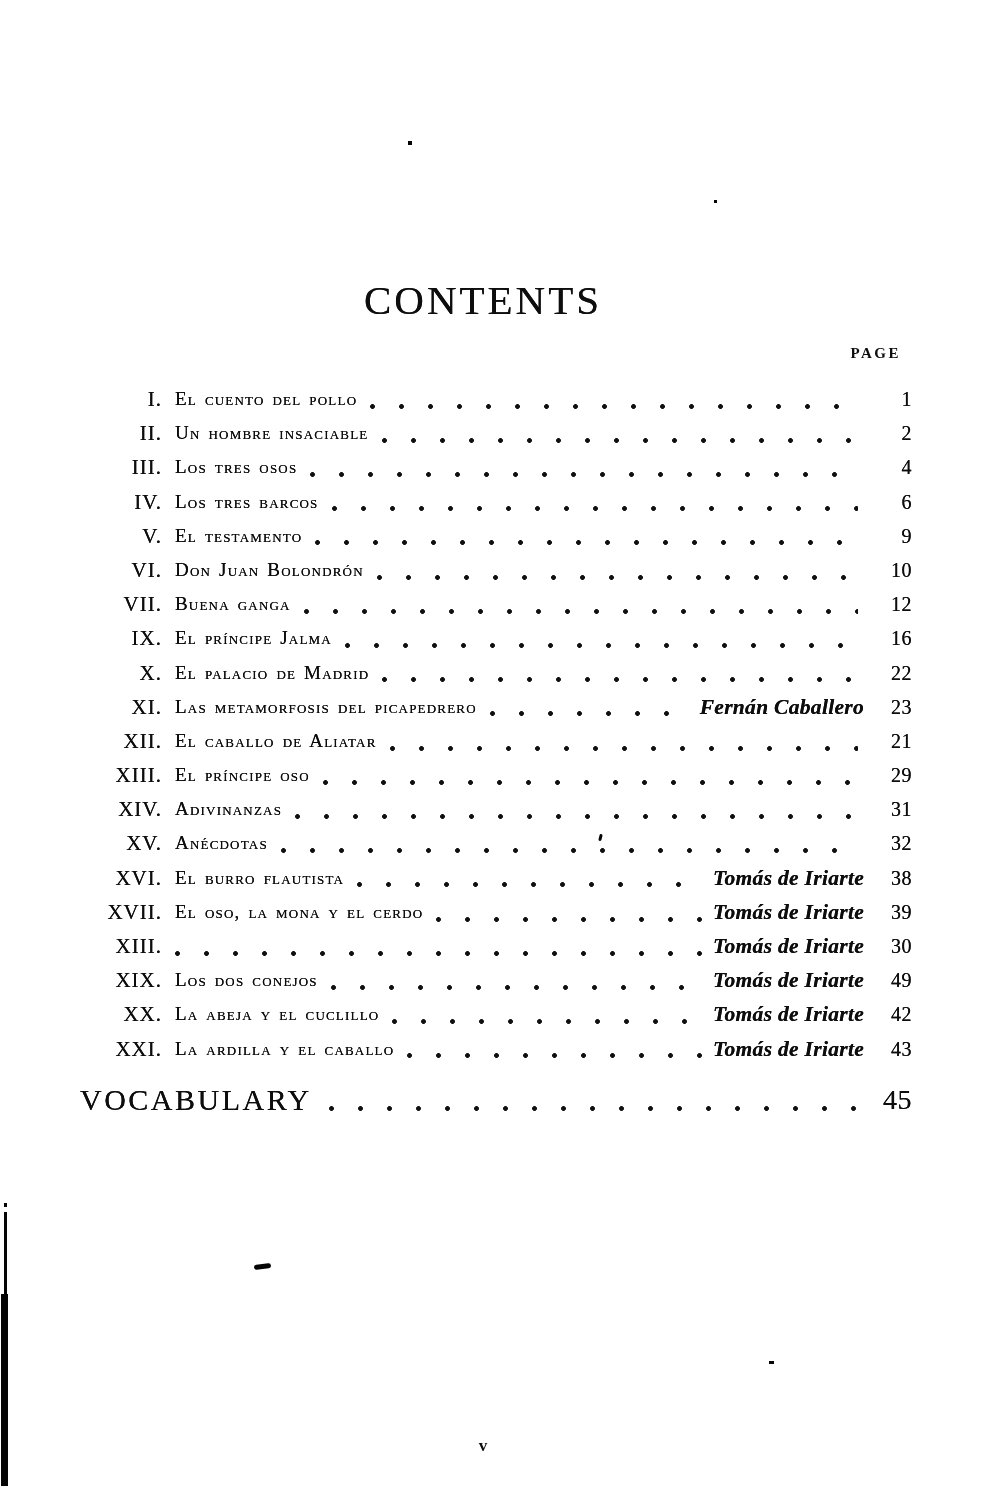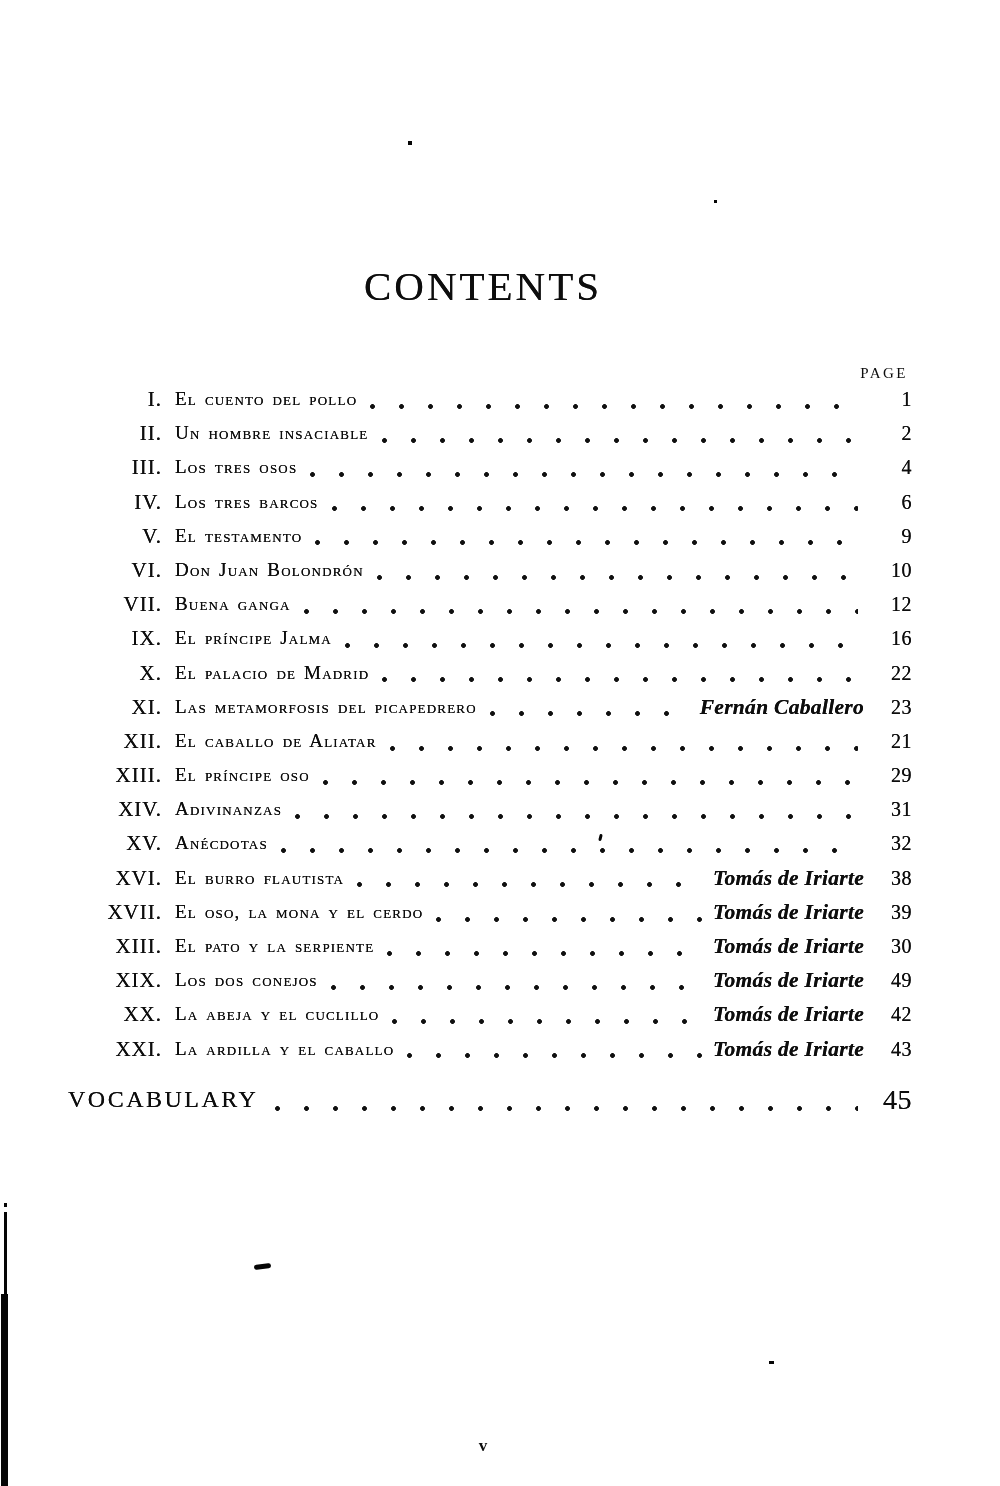--- a/index.html
+++ b/index.html
@@ -9,29 +9,29 @@
     width:1000px; height:1486px;
     margin:0 auto;
     background:#ffffff;
     color:#0d0d0d;
     font-family:"Liberation Serif","DejaVu Serif",serif;
     overflow:hidden;
   }
   .content { position:absolute; left:68px; right:88px; top:0; bottom:0; }
 
   .heading {
-    position:absolute; top:262px; left:0; right:14px;
+    position:absolute; top:276px; left:0; right:14px;
     text-align:center;
     font-size:41px; letter-spacing:3px;
     font-weight:normal;
     text-shadow:0 0 0.6px rgba(0,0,0,0.85);
   }
   .page-label {
-    position:absolute; top:345px; right:4px;
-    font-size:15px; font-weight:normal; letter-spacing:2.5px;margin-top:20px;
+    position:absolute; top:345px; right:11px;
+    font-size:15px; font-weight:bold; letter-spacing:2.5px;
   }
 
   .toc-list { position:absolute; top:382px; left:0; right:0; }
 
   .row {
     display:flex; align-items:stretch;
     height:34.2px; line-height:34.2px;
     white-space:nowrap;
     text-shadow:0 0 0.55px rgba(0,0,0,0.9);
   }
@@ -67,21 +67,21 @@
     text-align:right;
     font-size:20px; letter-spacing:0.5px;
   }
 
   .vocab-row {
     margin-top:13px;
     height:41px; line-height:41px;
   }
   .vocab-row .vocab-label {
     flex:0 0 auto;
-    font-size:24px; letter-spacing:2.5px;
+    font-size:30px; letter-spacing:2.5px;margin-left:12px;
   }
   .vocab-row .leader { background-position:left 6px bottom 9px; }
   .vocab-row .pagenum { font-size:28px; }
 
   .folio {
     position:absolute; top:1436px; left:483px;
     transform:translateX(-50%);
     font-size:17px; font-weight:bold;
   }
 
@@ -232,21 +232,20 @@
   <div class="row">
     <span class="num">XVII.</span>
     <span class="title">El oso, la mona y el cerdo</span>
     <span class="leader"></span>
     <span class="author">Tomás de Iriarte</span>
     <span class="pagenum">39</span>
   </div>
 
   <div class="row">
     <span class="num">XIII.</span>
-    <span class="title">El pato y la serpiente</span>
     <span class="leader"></span>
     <span class="author">Tomás de Iriarte</span>
     <span class="pagenum">30</span>
   </div>
 
   <div class="row">
     <span class="num">XIX.</span>
     <span class="title">Los dos conejos</span>
     <span class="leader"></span>
     <span class="author">Tomás de Iriarte</span>

